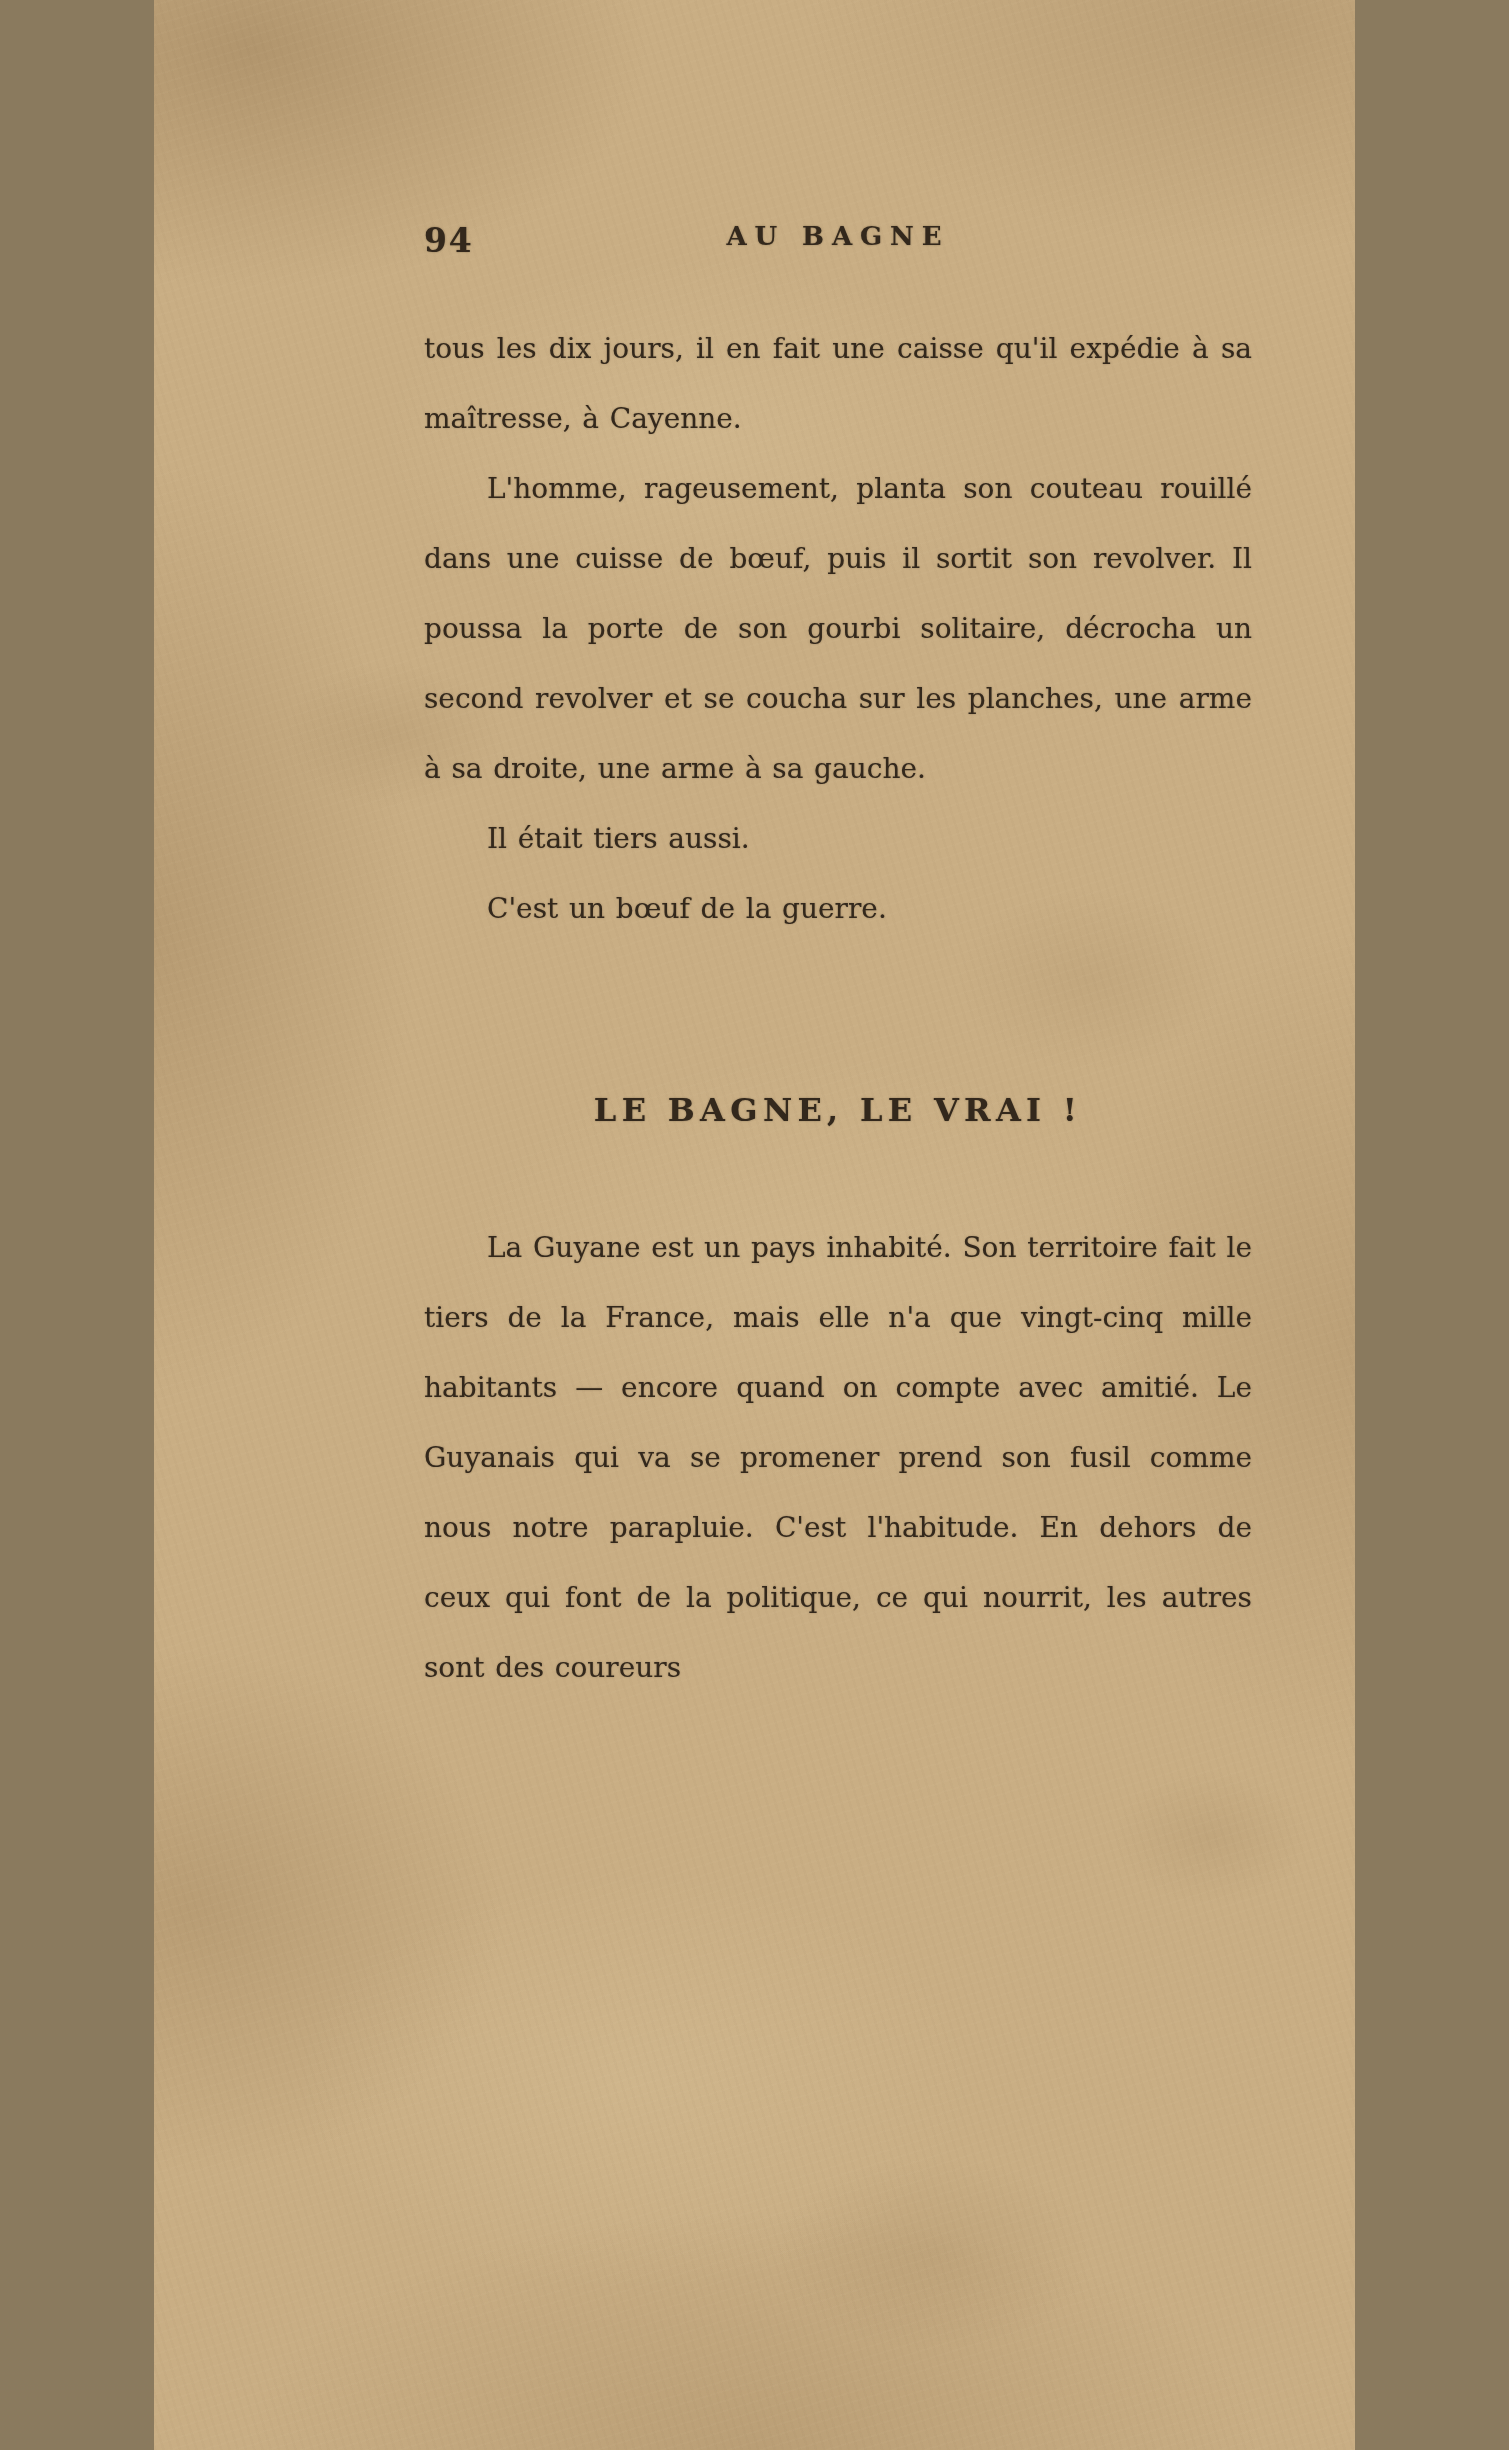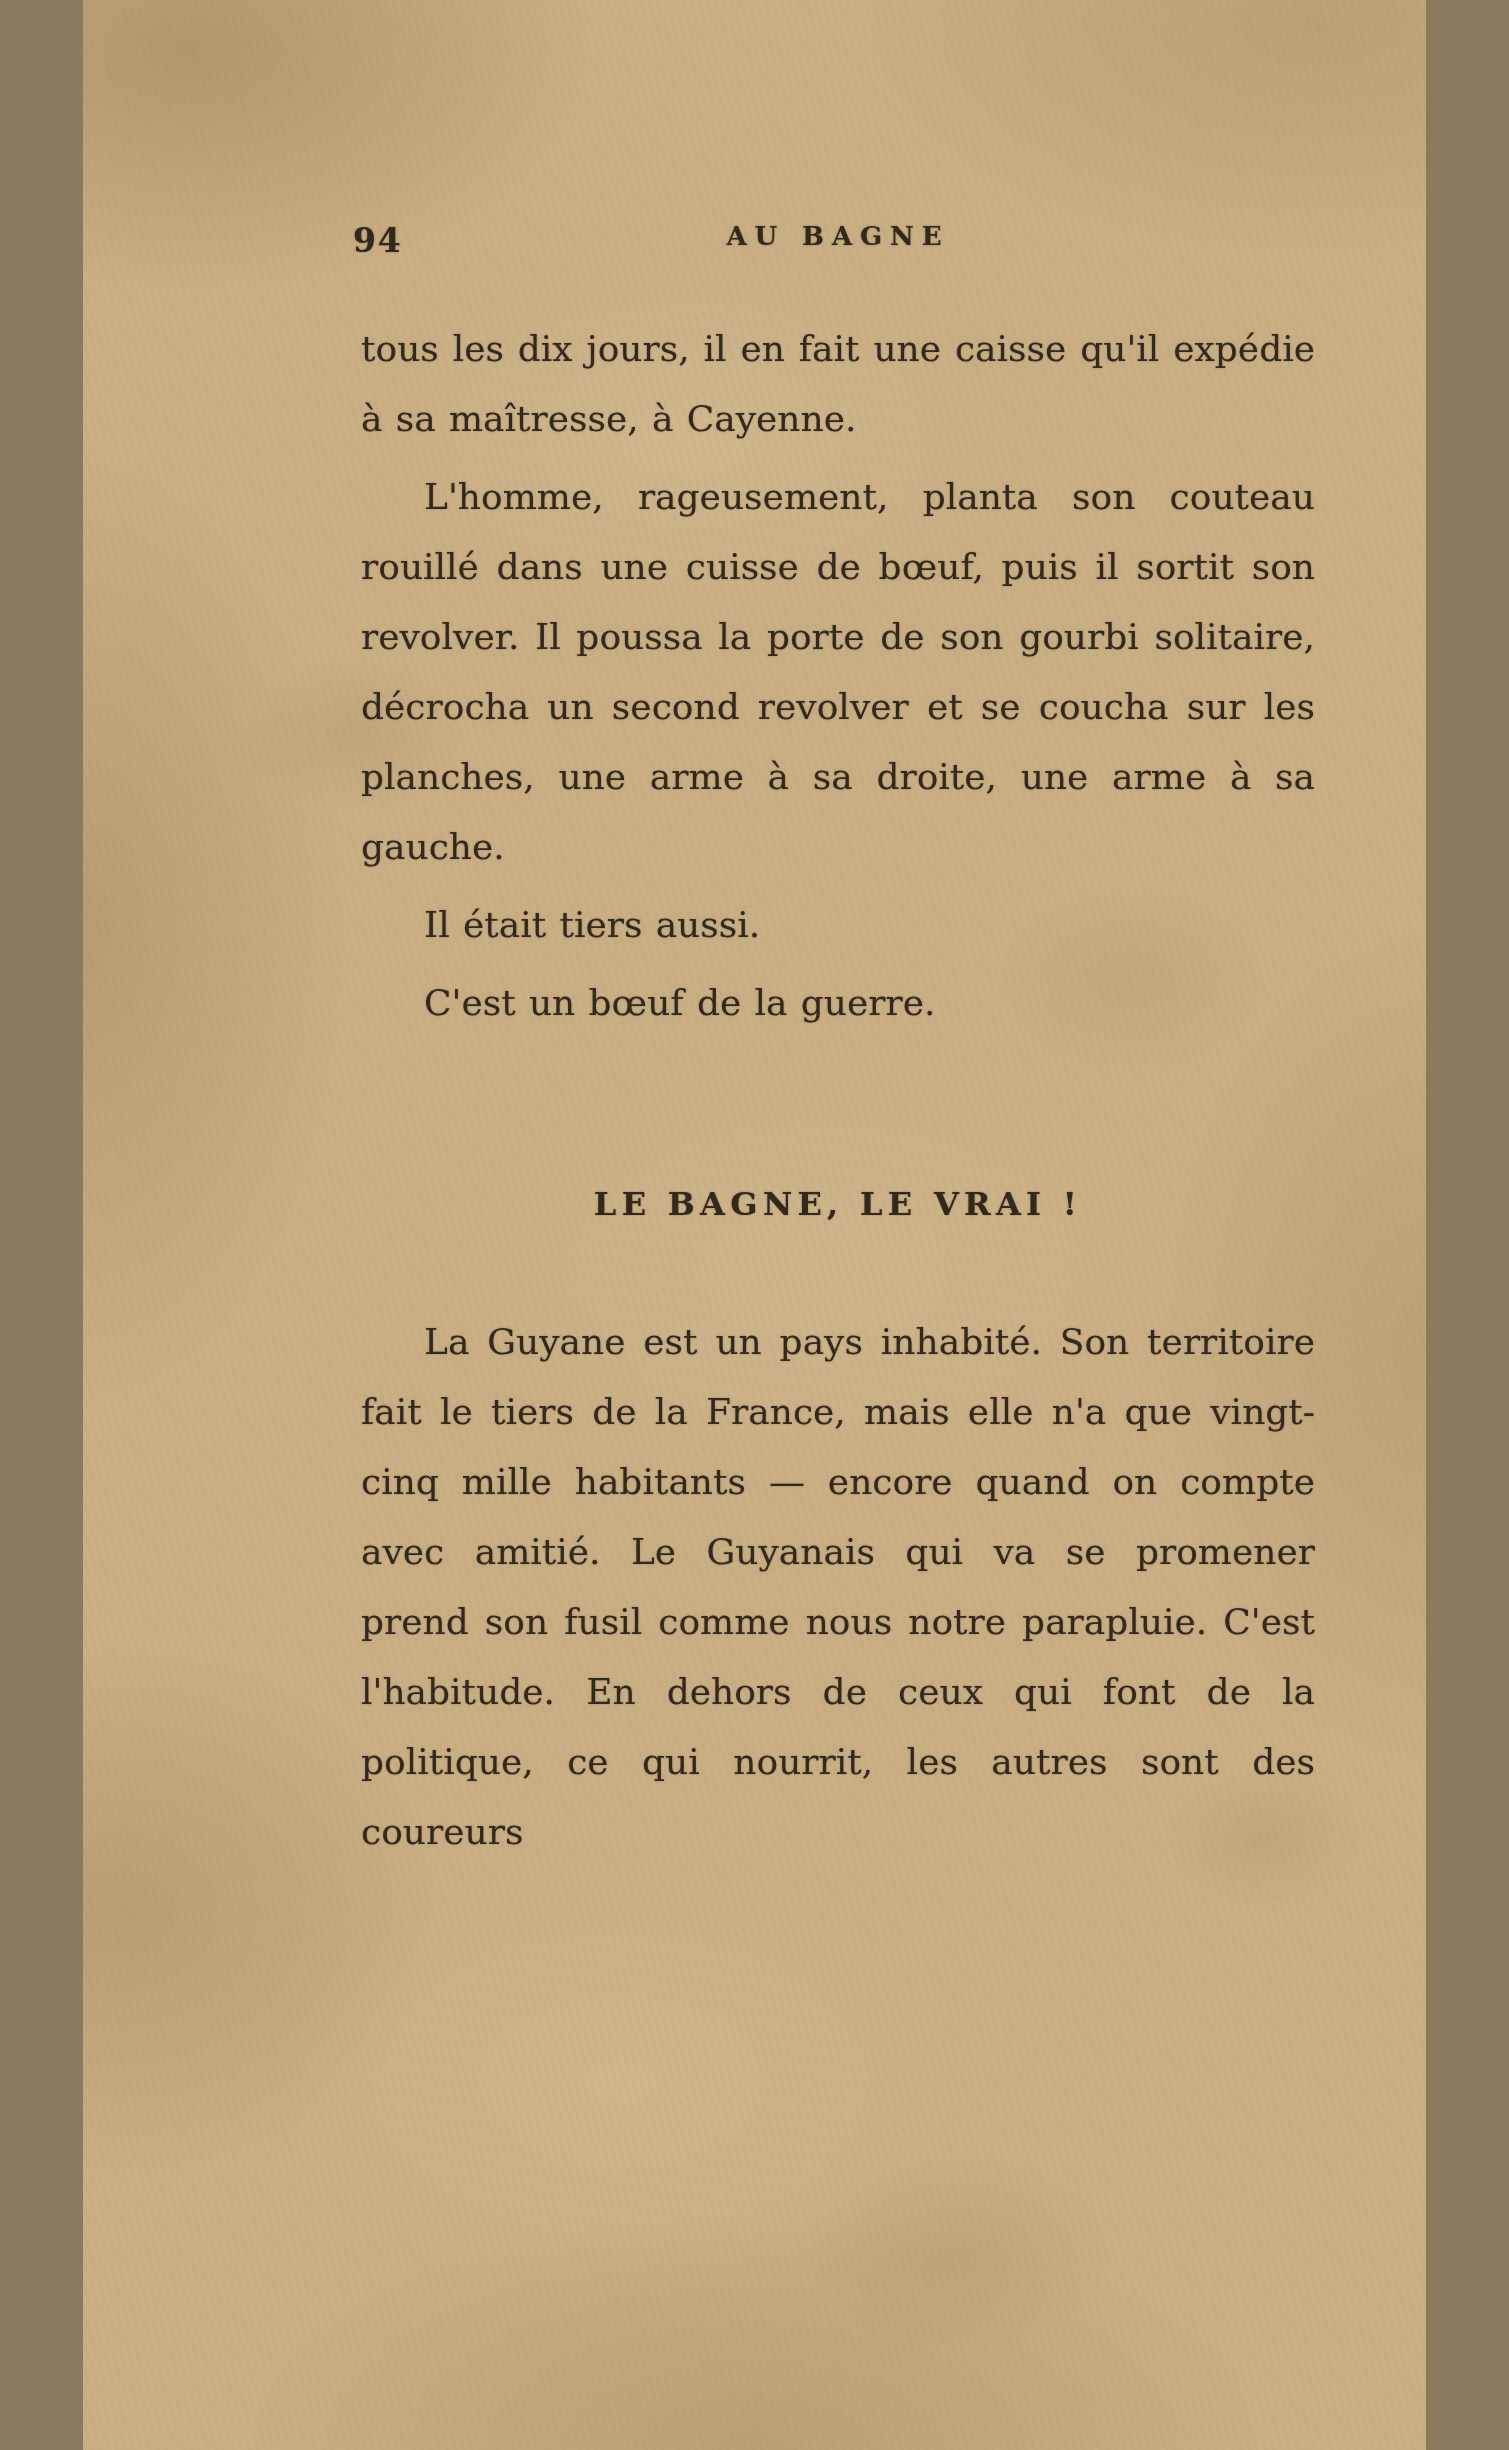--- a/index.html
+++ b/index.html
@@ -2,21 +2,21 @@
 <html lang="fr" style="font-size:14px"><head>
 <meta charset="utf-8">
 <style>
   html, body {
     margin: 0;
     padding: 0;
     background: #8a7a5e;
   }
   .page {
     position: relative;
-    width: 1343px;
+    width: 1201px;
     height: 2450px;
     margin: 0 auto;
     overflow: hidden;
     background-color: #c9ae84;
     background-image:
       
       radial-gradient(ellipse 613px 368px at 8% 2%,  rgba(122,92,56,0.30), transparent 65%),
       radial-gradient(ellipse 438px 788px at 0% 38%, rgba(118,88,52,0.22), transparent 60%),
       radial-gradient(ellipse 525px 438px at 3% 78%, rgba(118,88,52,0.20), transparent 60%),
       radial-gradient(ellipse 700px 350px at 92% 1%, rgba(122,92,56,0.18), transparent 65%),
@@ -66,22 +66,22 @@
   }
   .running-title {
     display: block;
     text-align: center;
     font-size: 26px;
     font-weight: bold;
     letter-spacing: 7.9px;
     text-shadow: 0 0 1.8px rgba(40,30,18,0.45);
   }
   .para {
-    margin: 8px;
-    font-size: 36px;
+    margin: 0;
+    font-size: 28px;
     line-height: 70px;
     text-align: justify;
     text-indent: 63px;
     text-shadow: 0 0 1.8px rgba(45,34,20,0.35);
     word-spacing: 1.8px;
   }
   .para.no-indent {
     text-indent: 0;
   }
   .section-heading {

